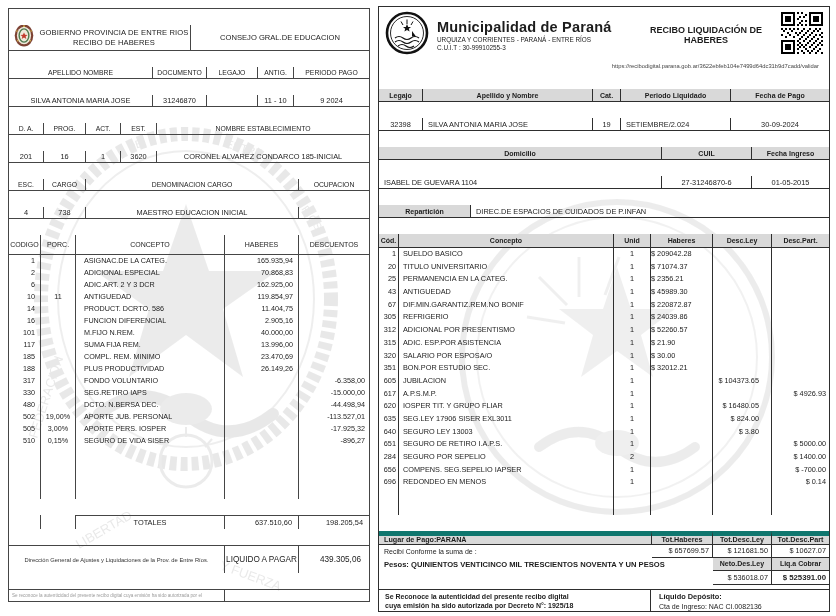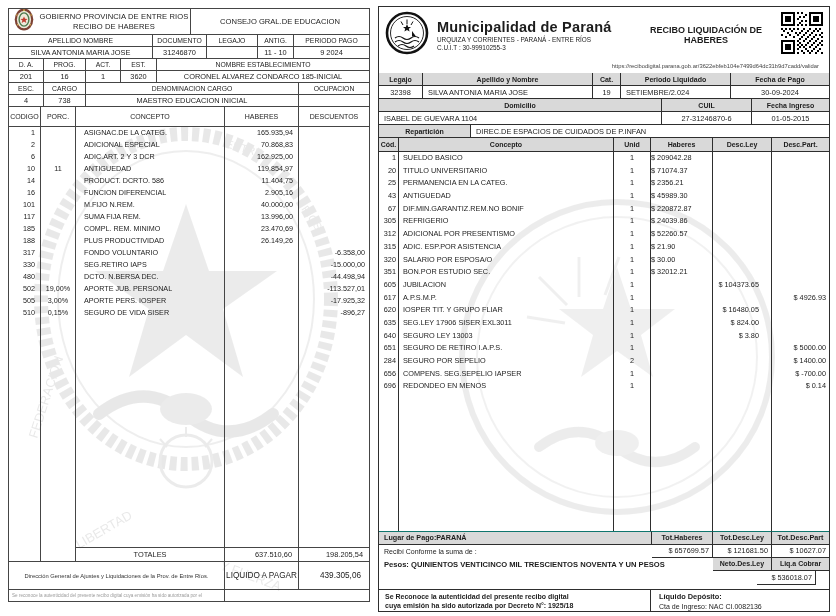--- a/index.html
+++ b/index.html
@@ -6,21 +6,21 @@
   html,body { width:836px; height:616px; background:#fff; }
   body { font-family:"Liberation Sans", sans-serif; color:#1c1c1c; }
   .canvas { position:relative; width:836px; height:616px; overflow:hidden; background:#fff; }
 
   .doc { position:absolute; background:#fff; }
   .doc-content { position:relative; z-index:1; display:flex; flex-direction:column; height:100%; }
   .wm { position:absolute; inset:0; z-index:0; pointer-events:none; }
 
   
   .doc.left { left:8px; top:8px; width:362px; height:594px; border:1px solid #454545; }
-  .fr { display:flex; flex:0 0 auto; }
+  .fr { display:flex; flex:0 0 auto;margin-top:16px; }
   .cell { border-right:1px solid #454545; border-bottom:1px solid #454545; overflow:hidden; display:flex; align-items:center; justify-content:center; }
   .cell.last { border-right:none; }
   .cell.nb { border-bottom:none; }
 
   .l-header { height:26px; }
   .l-h-main { flex:0 0 182px; justify-content:flex-start; }
   .l-logo { margin:1px 4px 1px 5px; flex:0 0 auto; }
   .l-h-text { flex:1; text-align:center; font-size:7.6px; line-height:1.3; letter-spacing:.1px; }
   .l-h-right { flex:1; font-size:7.6px; text-align:center; }
 
@@ -92,28 +92,28 @@
   .rrow .rc3 { border-right:1px solid #2e2e2e; text-align:center; }
   .rrow .rc4 { border-right:1px solid #2e2e2e; text-align:left; padding-right:3px; }
   .rrow .rc5 { border-right:1px solid #2e2e2e; text-align:right; padding-right:12px; }
   .rrow .rc6 { text-align:right; padding-right:3px; }
   .r-filler { flex:1; display:flex; }
   .r-filler > span { display:block; }
   .r-filler .rc1,.r-filler .rc2,.r-filler .rc3,.r-filler .rc4,.r-filler .rc5 { border-right:1px solid #2e2e2e; }
 
   .q273{flex:0 0 273px}.q61{flex:0 0 61px}.q334{flex:0 0 334px}
   .r-lugar { height:14px; flex:0 0 auto; font-size:7.2px; }
-  .r-lugar .rcell { border-top:1px solid #0f766e; font-weight:bold; }
+  .r-lugar .rcell { border-top:5px solid #0f766e; font-weight:bold; }
   .r-totvals { height:13px; flex:0 0 auto; display:flex; font-size:7.3px; }
   .r-totvals .plain { display:flex; align-items:center; padding-left:5px; font-size:7px; font-weight:normal; }
   .r-totvals .num { justify-content:flex-end; padding-right:3px; }
   .r-neth { height:13px; flex:0 0 auto; display:flex; font-size:7.5px; }
   .r-neth .plain { display:flex; align-items:center; padding-left:5px; font-weight:bold; font-size:7.6px; }
   .r-neth .rcell { font-weight:bold; font-size:7px; }
-  .r-netv { height:14px; flex:0 0 auto; display:flex; font-size:7.3px;gap:44px; }
+  .r-netv { height:14px; flex:0 0 auto; display:flex; font-size:7.3px; }
   .r-netv .num { justify-content:flex-end; padding-right:3px; }
   .r-netv .big { font-weight:bold; font-size:7.8px; }
   .r-gap { flex:0 0 4px; }
   .r-footer { flex:0 0 22px; border-top:1px solid #2e2e2e; display:flex; }
   .r-f-left { flex:0 0 272px; border-right:1px solid #2e2e2e; padding:2px 0 0 6px; font-size:7px; font-weight:bold; line-height:1.35; }
   .r-f-right { flex:1; padding:2px 0 0 8px; font-size:7px; line-height:1.35; }
   .r-f-right .b { font-weight:bold; font-size:7.4px; }
 </style>
 </head>
 <body>

